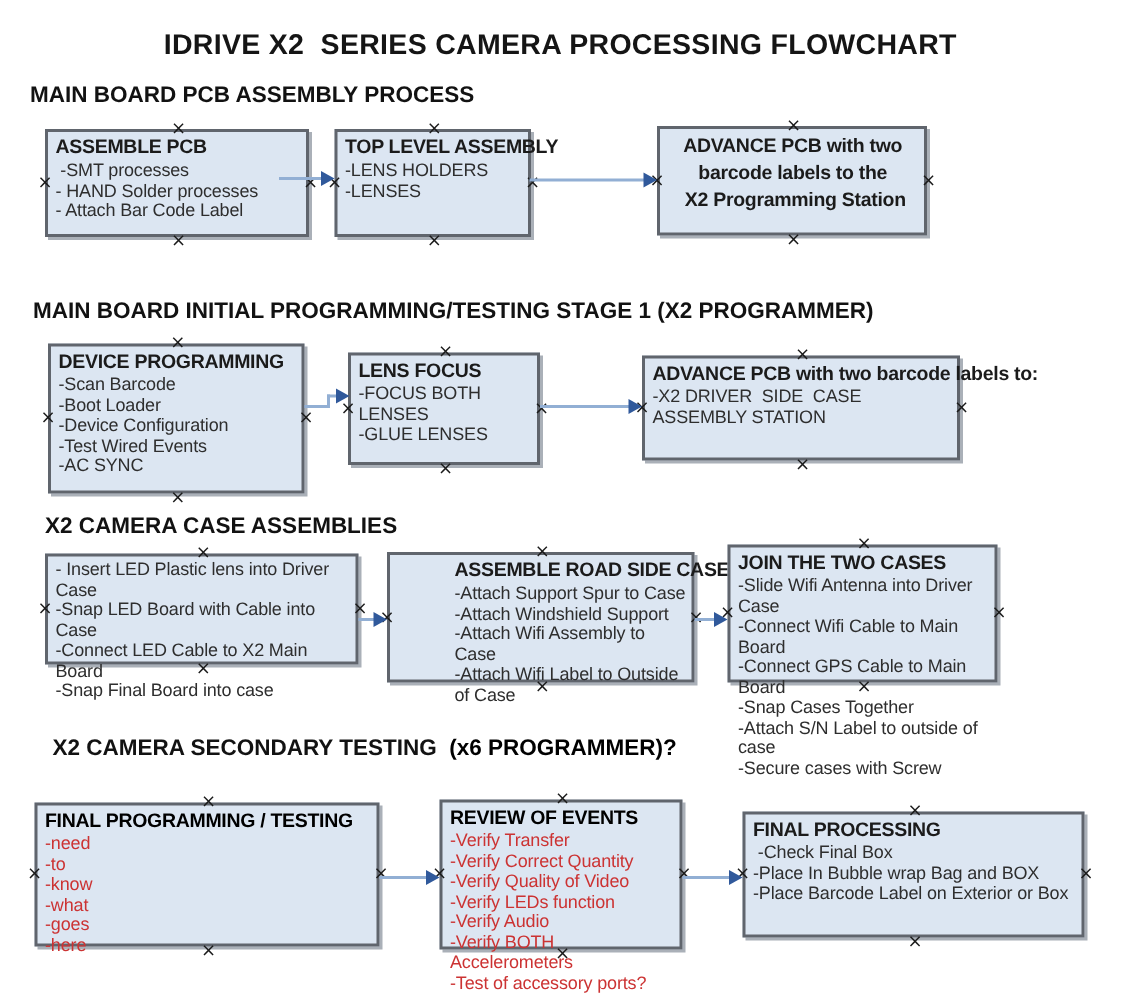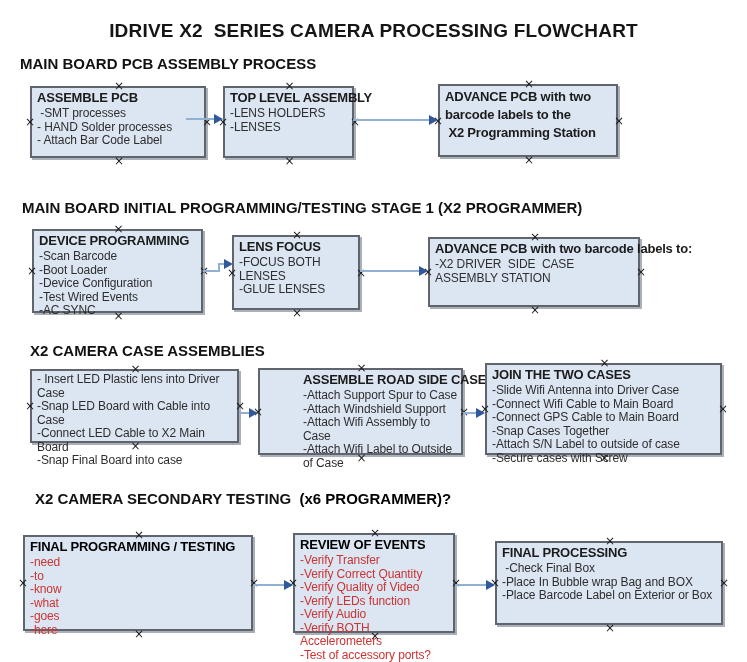--- a/index.html
+++ b/index.html
@@ -62,36 +62,36 @@
     <div class="tt">TOP LEVEL ASSEMBLY</div>
     <div class="it">-LENS HOLDERS</div>
     <div class="it">-LENSES</div>
   </div>
 
   <div class="fbox" style="left:438px;top:84px;width:180px;height:73px;">
     <i class="an an-t"></i>
     <i class="an an-b"></i>
     <i class="an an-l"></i>
     <i class="an an-r"></i>
-    <div class="tt t-wrap" style="line-height:18px;">ADVANCE PCB with two barcode labels to the
+    <div class="tt t-wrap" style="line-height:18px;text-align:center;">ADVANCE PCB with two barcode labels to the
  X2 Programming Station</div>
   </div>
 
   <div class="arrow" style="left:186px;top:114px;width:37px;">
     <i class="al"></i>
     <i class="ah"></i>
   </div>
   <div class="arrow" style="left:353px;top:115px;width:85px;">
     <i class="al"></i>
     <i class="ah"></i>
   </div>
 
   <div class="sec-h" style="left:22px;top:199px;">MAIN BOARD INITIAL PROGRAMMING/TESTING STAGE 1 (X2 PROGRAMMER)</div>
 
-  <div class="fbox" style="left:32px;top:229px;width:171px;height:84px;">
+  <div class="fbox" style="left:32px;top:229px;width:171px;height:100px;">
     <i class="an an-t"></i>
     <i class="an an-b"></i>
     <i class="an an-l"></i>
     <i class="an an-r"></i>
     <div class="tt">DEVICE PROGRAMMING</div>
     <div class="it">-Scan Barcode</div>
     <div class="it">-Boot Loader</div>
     <div class="it">-Device Configuration</div>
     <div class="it">-Test Wired Events</div>
     <div class="it">-AC SYNC</div>
@@ -145,21 +145,21 @@
     <i class="an an-b"></i>
     <i class="an an-l"></i>
     <i class="an an-r"></i>
     <div class="tt">ASSEMBLE ROAD SIDE CASE</div>
     <div class="it">-Attach Support Spur to Case</div>
     <div class="it">-Attach Windshield Support</div>
     <div class="it">-Attach Wifi Assembly to Case</div>
     <div class="it">-Attach Wifi Label to Outside of Case</div>
   </div>
 
-  <div class="fbox" style="left:485px;top:363px;width:237px;height:92px;">
+  <div class="fbox" style="left:485px;top:363px;width:180px;height:92px;">
     <i class="an an-t"></i>
     <i class="an an-b"></i>
     <i class="an an-l"></i>
     <i class="an an-r"></i>
     <div class="tt">JOIN THE TWO CASES</div>
     <div class="it">-Slide Wifi Antenna into Driver Case</div>
     <div class="it">-Connect Wifi Cable to Main Board</div>
     <div class="it">-Connect GPS Cable to Main Board</div>
     <div class="it">-Snap Cases Together</div>
     <div class="it">-Attach S/N Label to outside of case</div>

